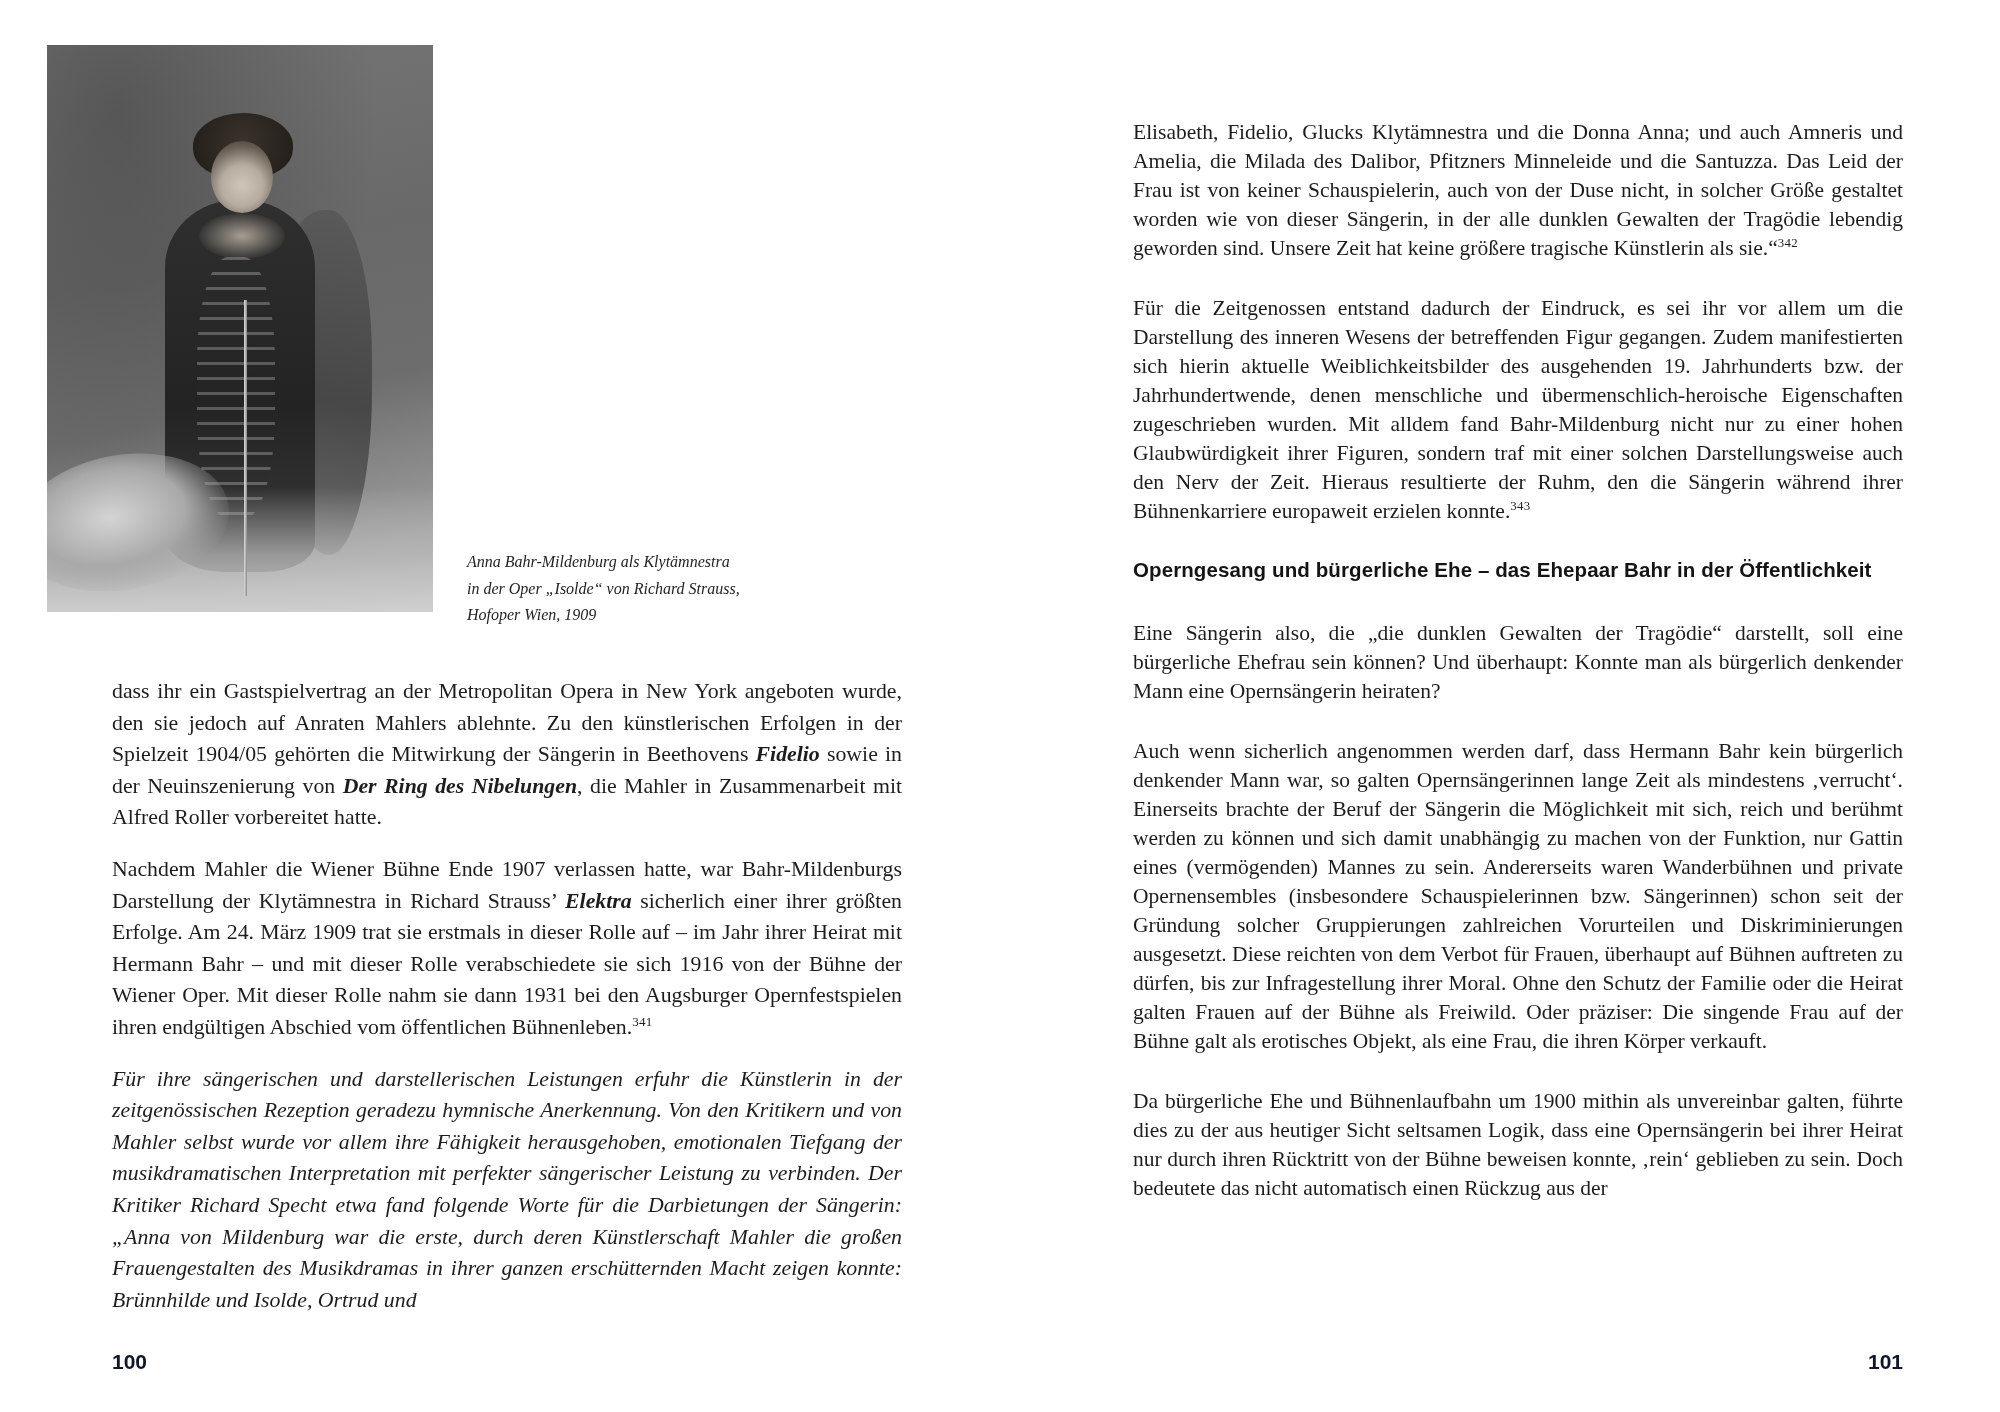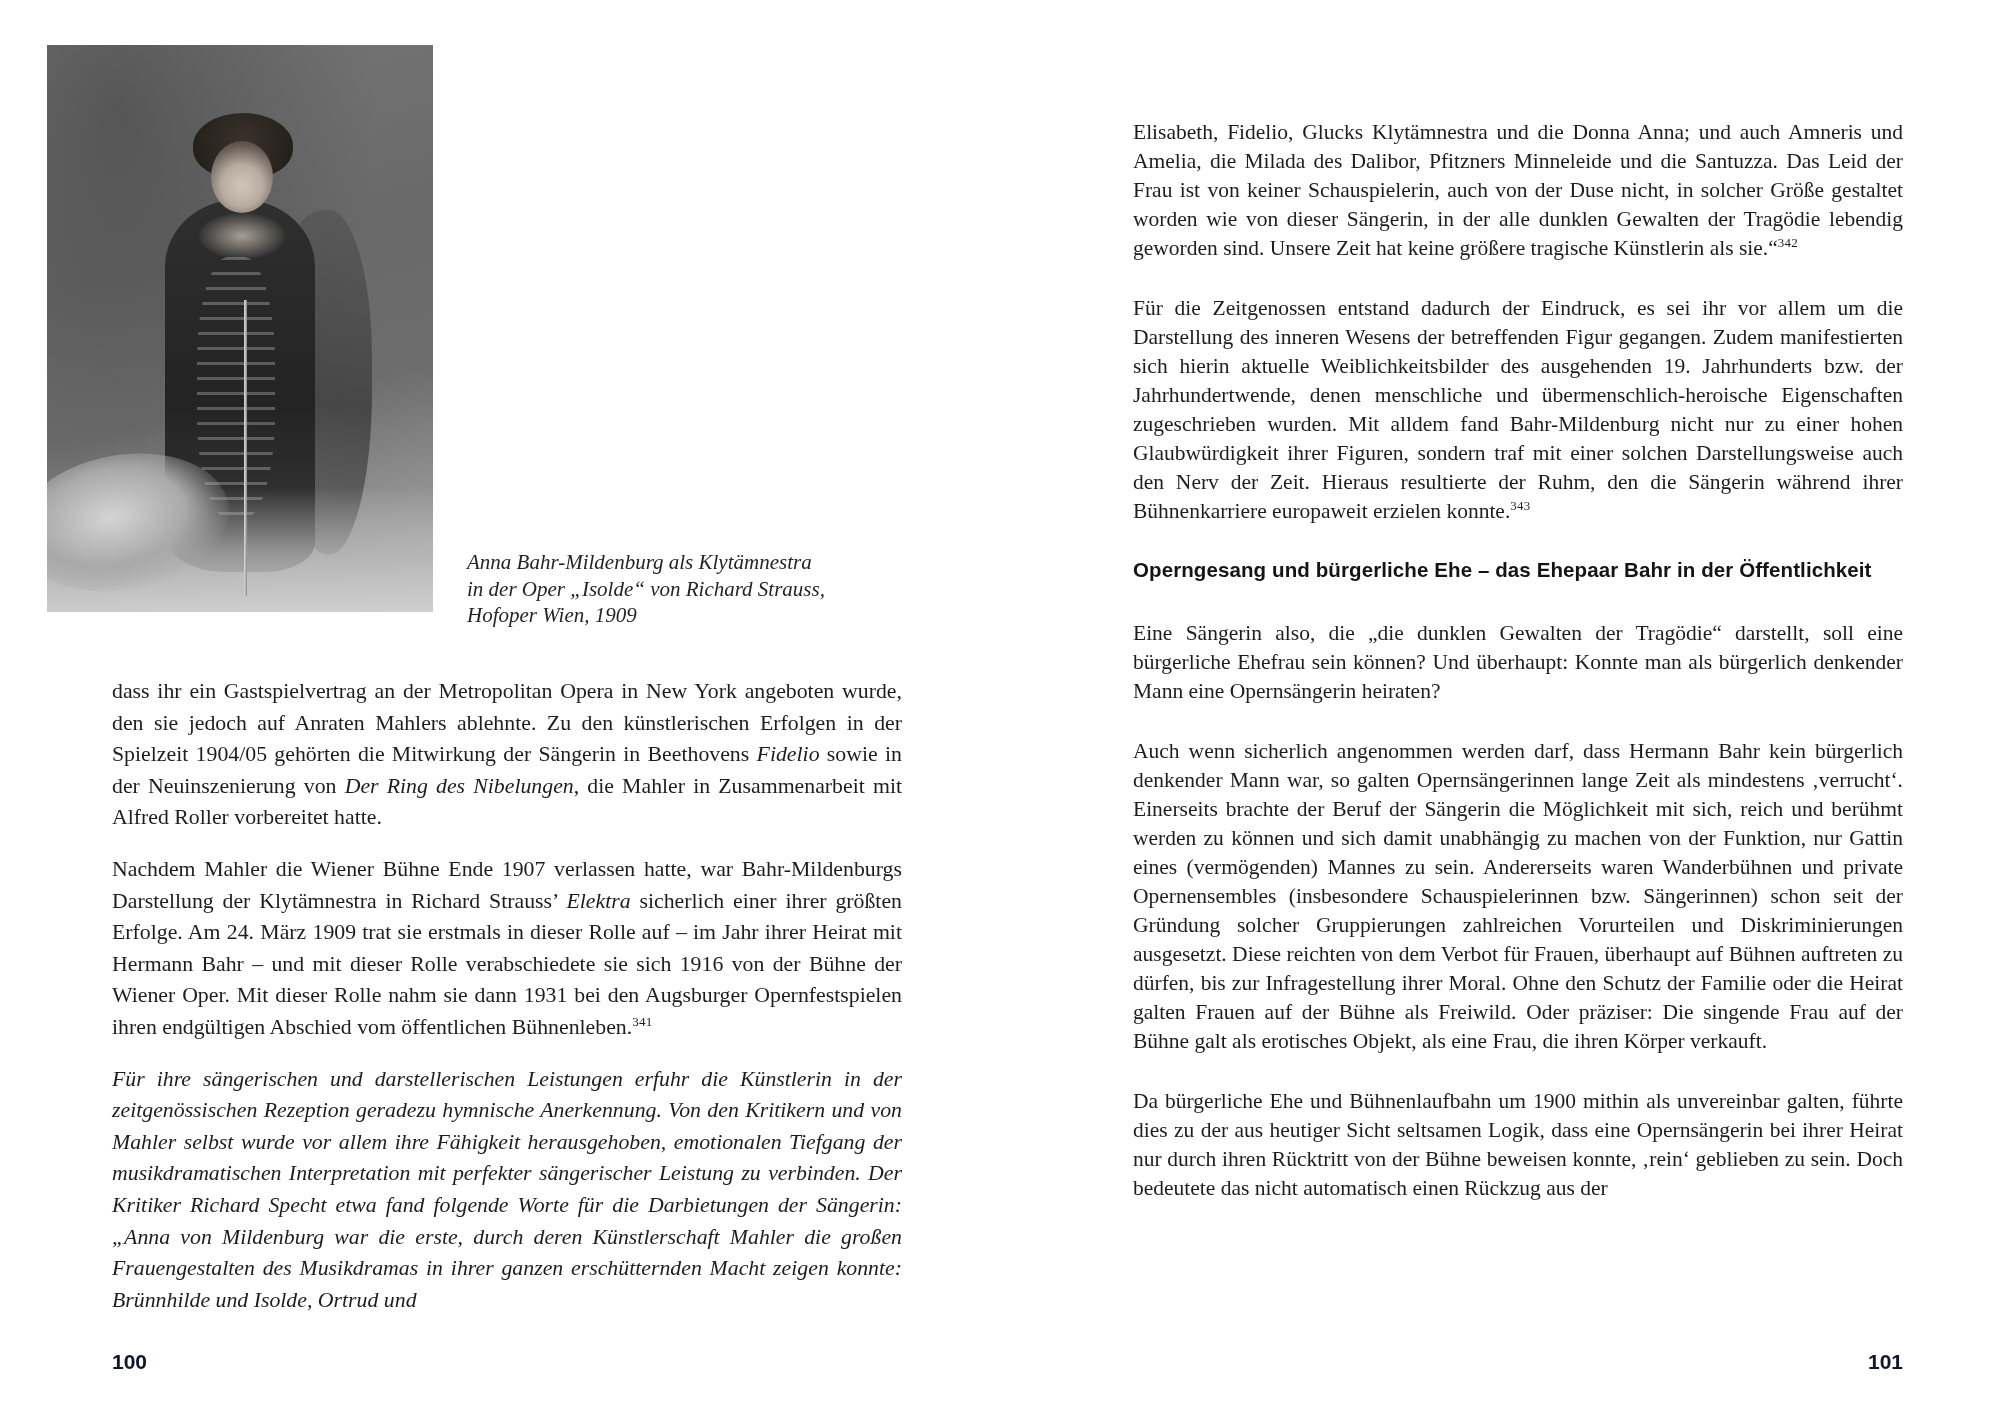--- a/index.html
+++ b/index.html
@@ -42,42 +42,42 @@
   .ph-hair { left: 146px; top: 68px; width: 100px; height: 66px; border-radius: 50% 50% 45% 45%;
     background: radial-gradient(circle at 50% 45%, #3a332c 0%, #2a251f 60%, #1f1b17 100%); }
   .ph-arms { left: 152px; top: 168px; width: 86px; height: 46px; border-radius: 50%; opacity: 0.8;
     background: radial-gradient(#c6bbac, rgba(120,110,100,0) 75%); }
   .ph-staff { left: 197px; top: 255px; width: 3px; height: 296px;
     background: linear-gradient(90deg, #dddddd, #8a8a8a); }
 
   
   #caption {
     position: absolute; left: 467px; top: 549px; width: 400px;
-    font-style: italic; font-size: 21px; line-height: 26.5px; color: #242424;
+    font-style: italic; font-size: 16px; line-height: 26.5px; color: #242424;
     white-space: nowrap;
   }
 
   
   .body-col { position: absolute; text-align: justify; hyphens: auto; }
   #left-col  { left: 112px; top: 676px; width: 790px; font-size: 21.8px; line-height: 31.6px; }
   #left-col p { margin: 0 0 20px 0; }
   #left-col p:last-child { margin-bottom: 0; font-style: italic; }
 
   #right-col { left: 133px; top: 118px; width: 770px; font-size: 21.5px; line-height: 29px; }
   #right-col p { margin: 0 0 31px 0; }
   #right-col p:last-child { margin-bottom: 0; }
 
   #section-heading {
     font-family: "Liberation Sans", sans-serif;
     font-weight: 700; font-size: 20.5px; line-height: 25px;
     color: #141414; letter-spacing: 0.1px;
     margin: 27px 0 37px 0; text-align: left;
   }
 
-  .it { font-style: italic; }
+  .it { font-style: italic; font-weight: bold; }
   .fn { font-size: 0.6em; vertical-align: super; line-height: 0; letter-spacing: 0.3px; }
 
   .page-number {
     position: absolute; bottom: 38px;
     font-family: "Liberation Sans", sans-serif;
     font-weight: 700; font-size: 21px; color: #0f172a;
   }
   #pn-left  { left: 112px; }
   #pn-right { right: 97px; }
 </style>

